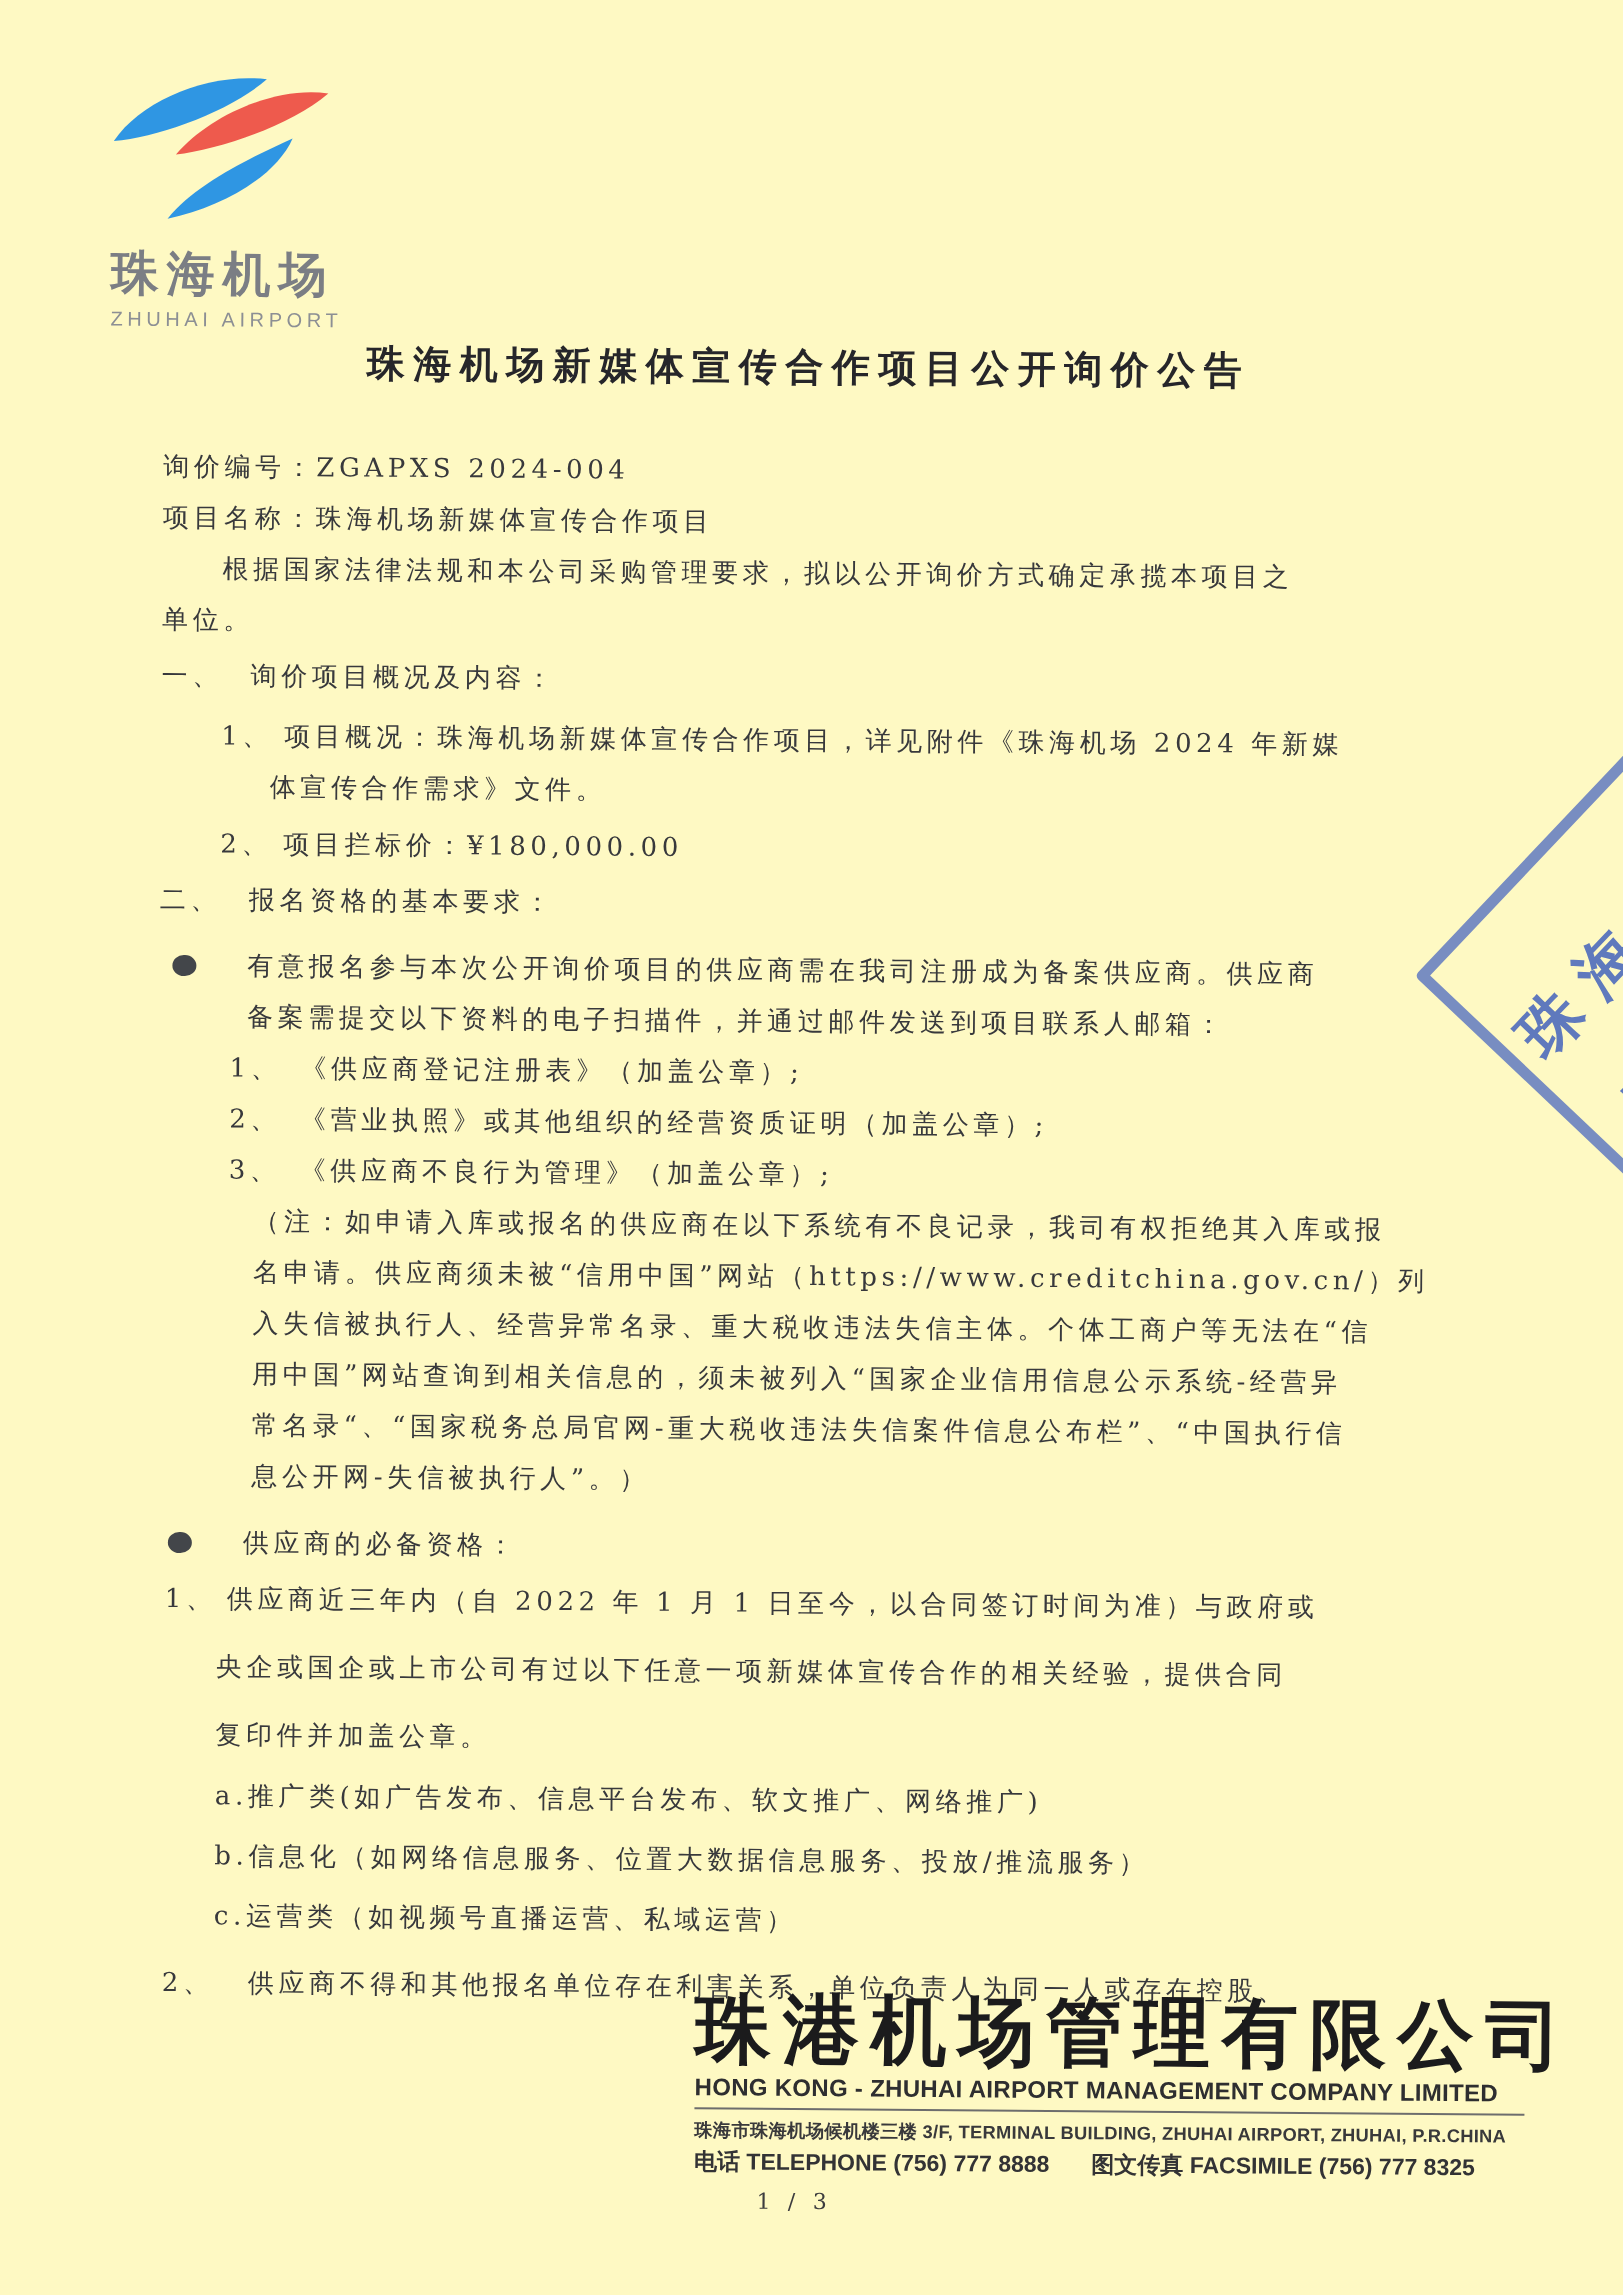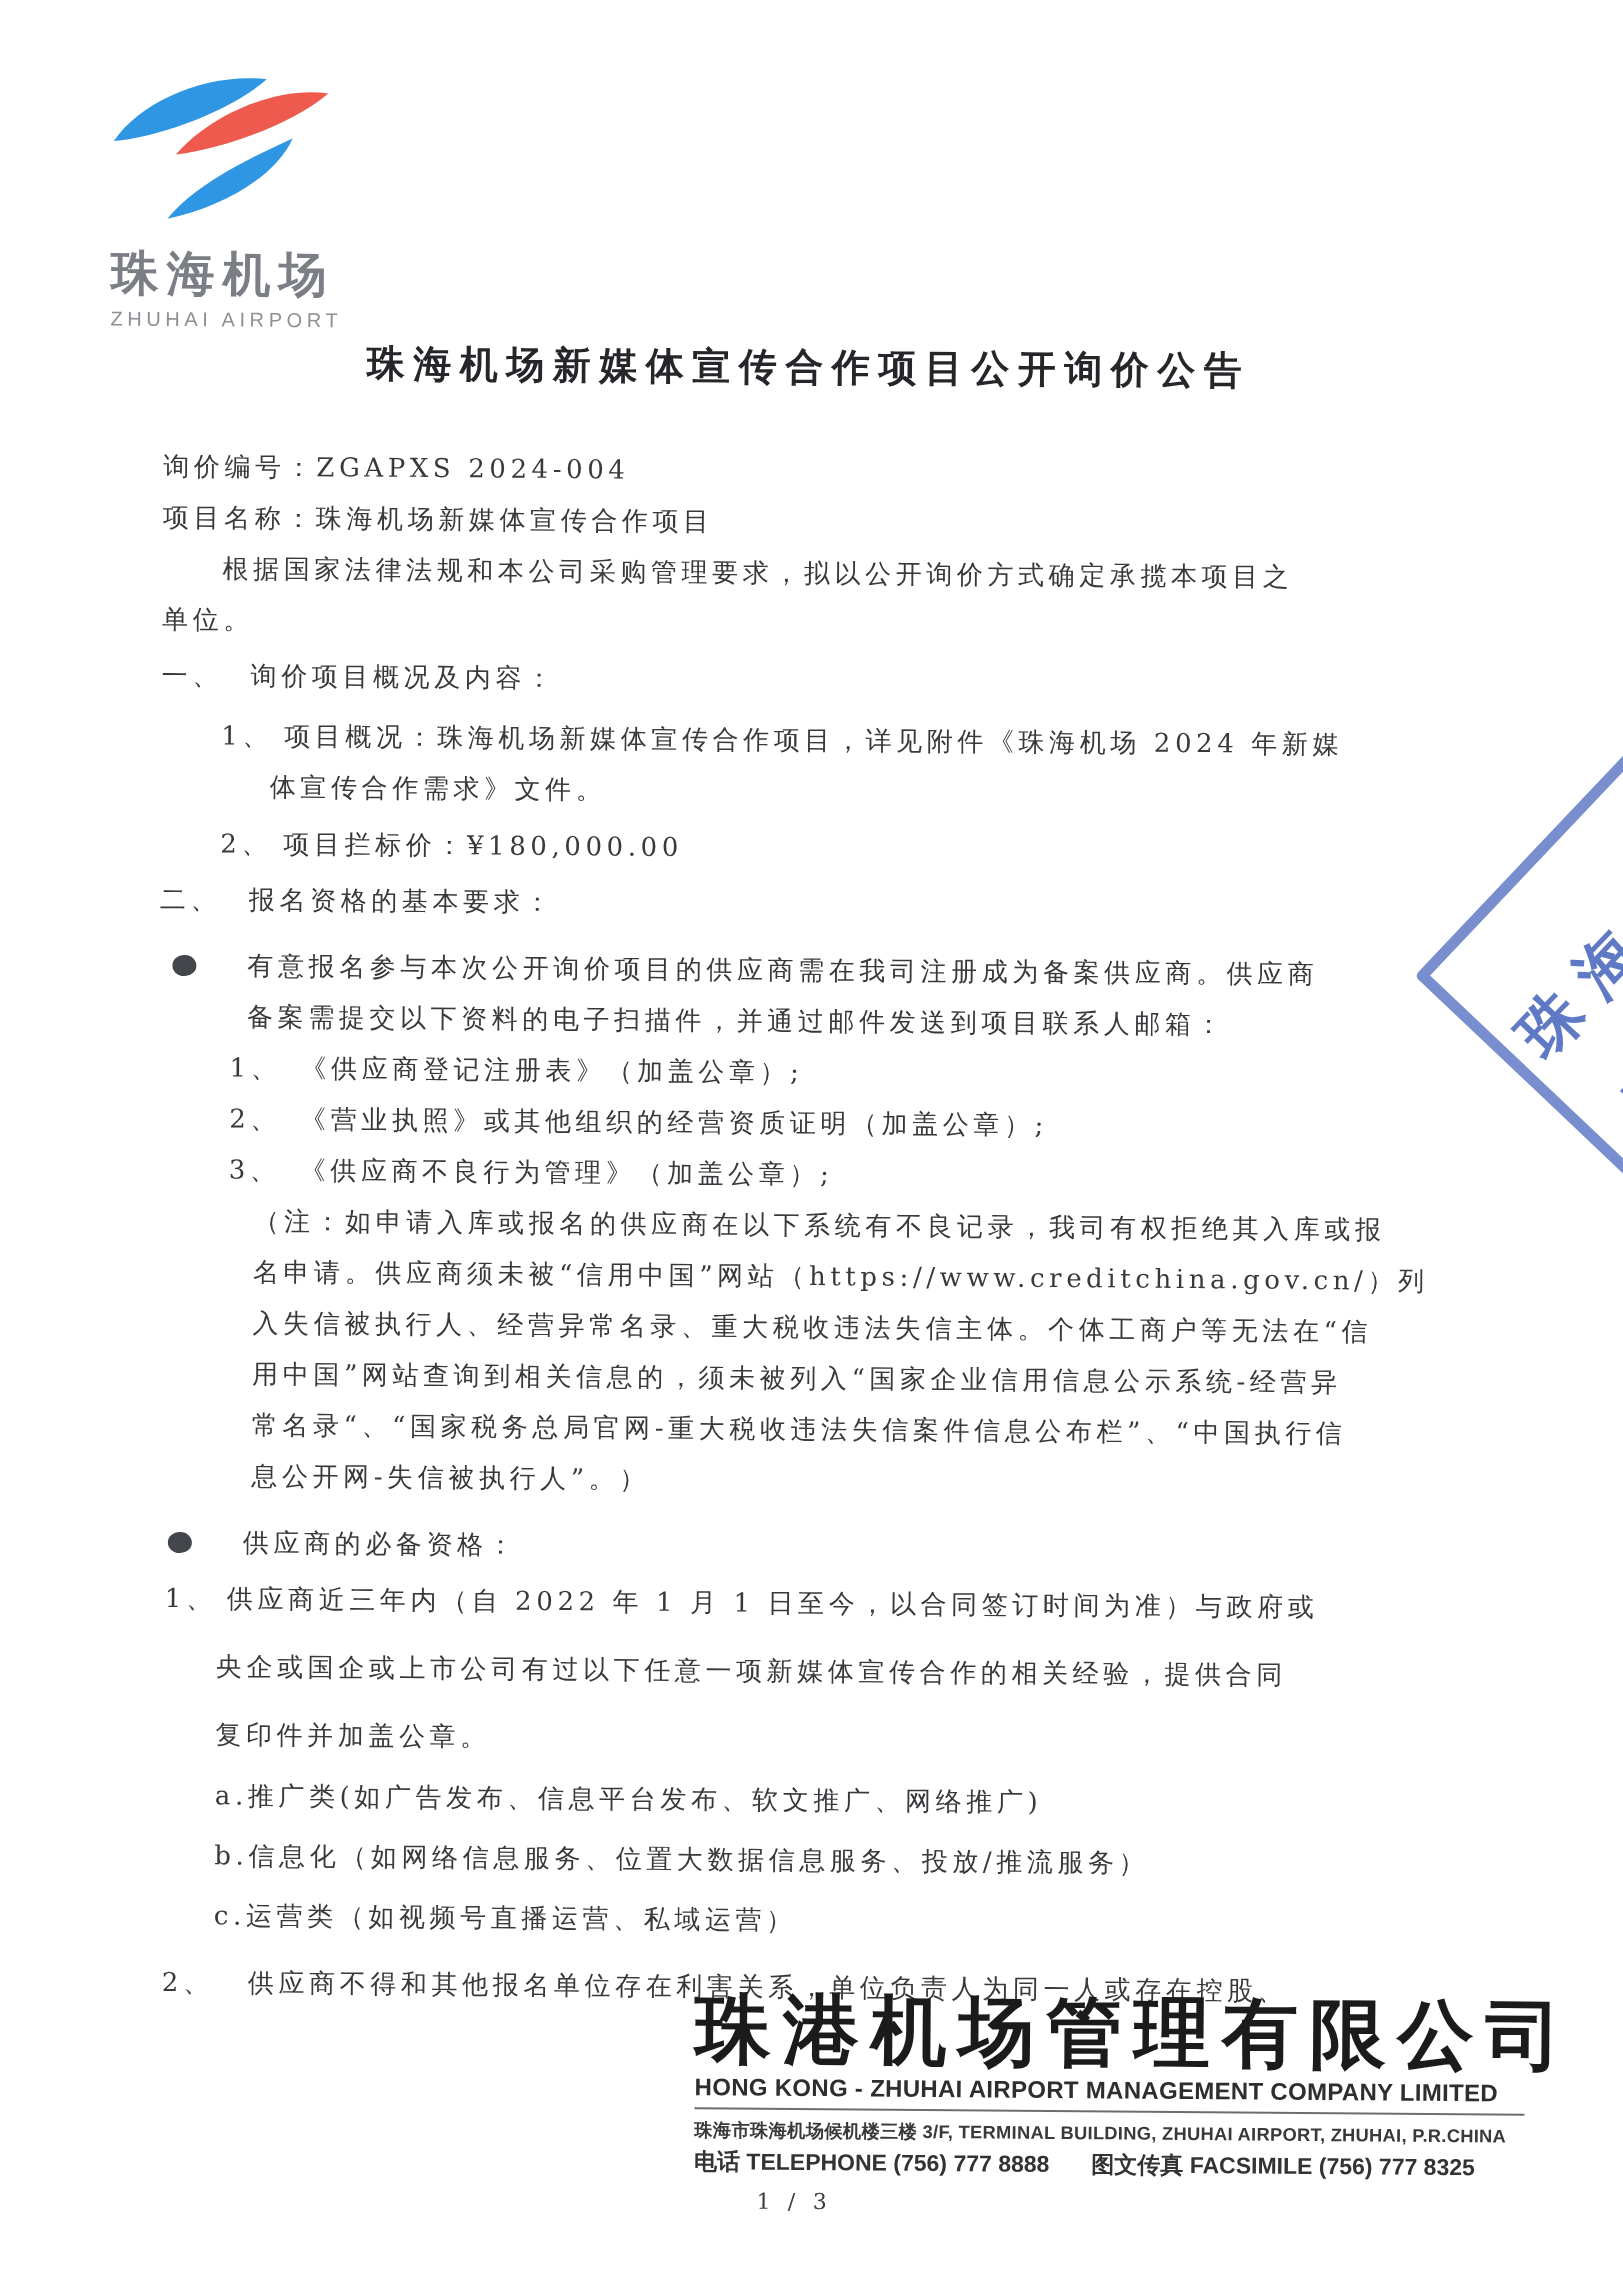--- a/index.html
+++ b/index.html
@@ -1,20 +1,20 @@
 <!DOCTYPE html>
 <html style="font-size:10.5px"><head>
 <meta charset="utf-8">
 <style>
   html,body { margin:0; padding:0; background:#e8e8e8; }
   .page {
     position:relative;
     width:1623px; height:2295px;
     margin:0 auto;
-    background:#ffffff;
+    background:#fef9c3;
     overflow:hidden;
     font-family:"DejaVu Serif","Liberation Serif",serif;
     color:#38393c;
   }
   .tilt { position:absolute; inset:0; transform:rotate(0.45deg); transform-origin:50% 0; }
 
   
   .logo { position:absolute; left:113px; top:73px; width:223px; }
   .logo svg { display:block; width:220px; height:156px; }
   .logo-zh {

